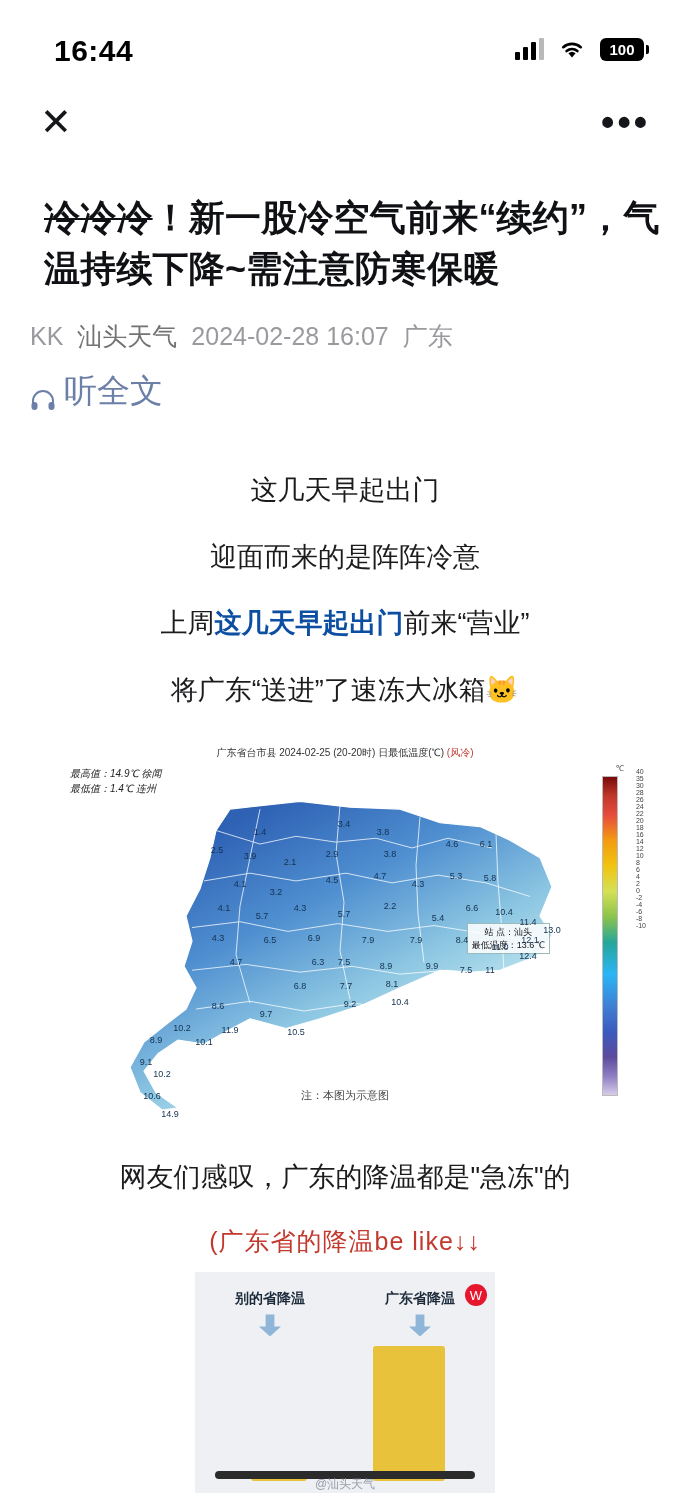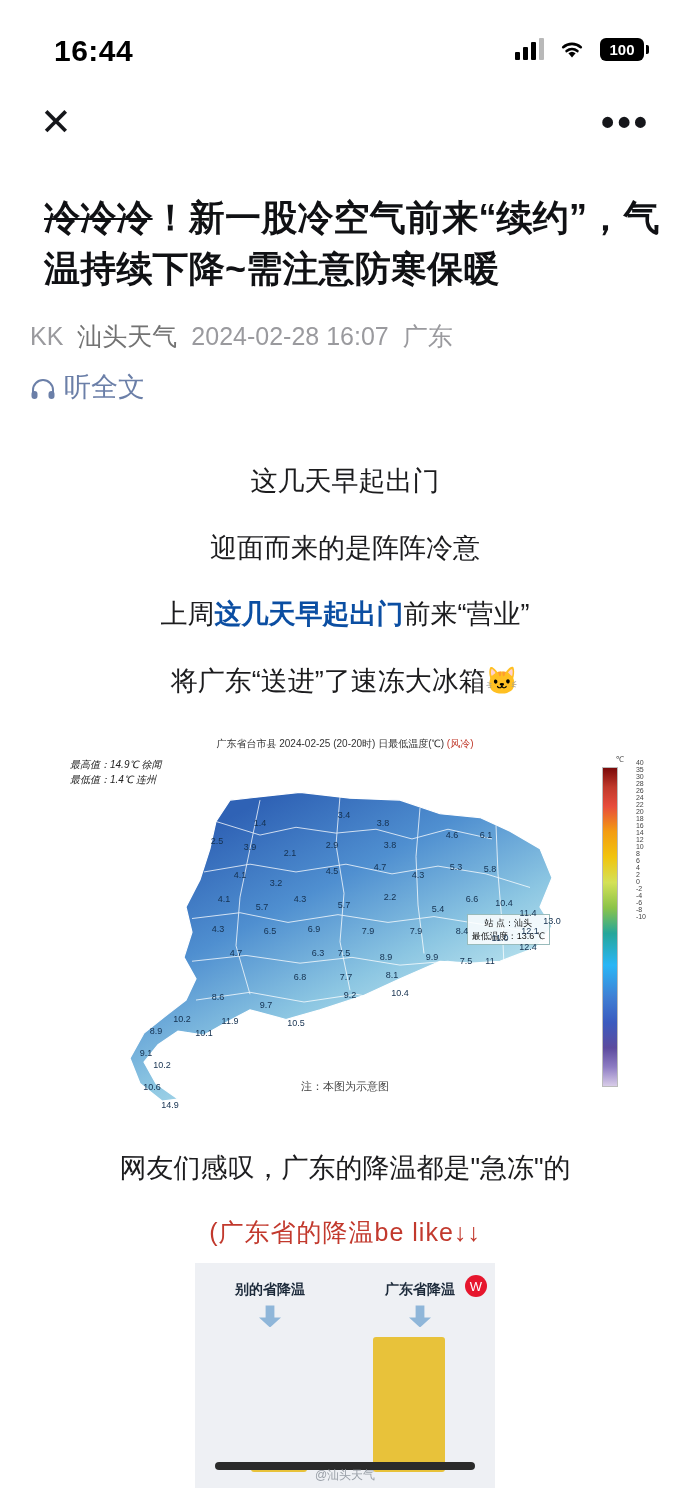--- a/index.html
+++ b/index.html
@@ -131,21 +131,21 @@
     gap: 14px;
     flex-wrap: wrap;
   }
   .meta .author { color: #737373; }
   .listen {
     margin-top: 16px;
     display: flex;
     align-items: center;
     gap: 8px;
     color: #6b7fa8;
-    font-size: 27px;
+    font-size: 33px;
     cursor: pointer;
   }
   .headphone {
     display: inline-block;
     width: 26px;
     height: 22px;
   }
 
   
   .body {

